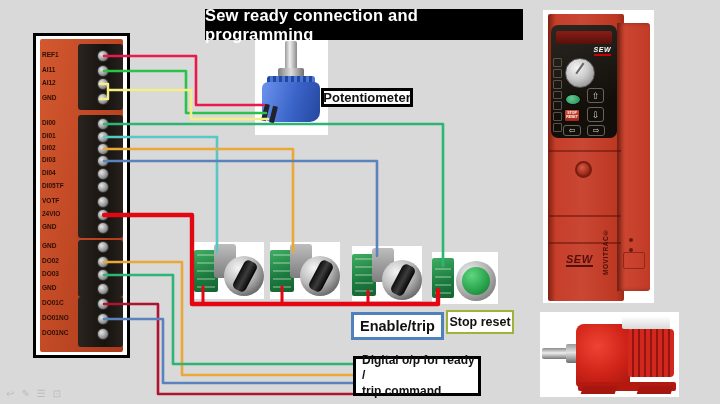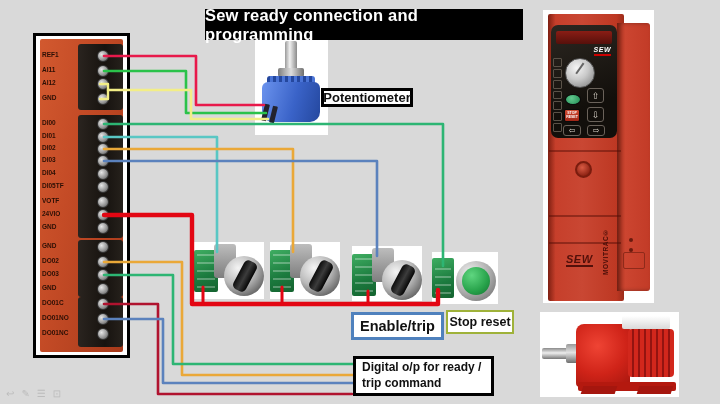--- a/index.html
+++ b/index.html
@@ -13,21 +13,21 @@
          justify-content:center;letter-spacing:.2px;z-index:6;}
 
   
   .lbl{position:absolute;background:#fff;display:flex;align-items:center;justify-content:center;
        font-weight:bold;color:#111;z-index:6;}
   #lbl-potentiometer{left:321px;top:88px;width:92px;height:19px;border:3px solid #000;font-size:13px;}
   #lbl-stop-cw{left:199px;top:311px;width:65px;height:26px;border:3px solid #000;font-size:13.5px;}
   #lbl-stop-ccw{left:275px;top:311px;width:76px;height:26px;border:3px solid #4f81bd;font-size:13.5px;}
   #lbl-enable{left:351px;top:312px;width:93px;height:28px;border:3px solid #4f81bd;font-size:14.5px;}
   #lbl-fault{left:446px;top:310px;width:68px;height:24px;border:2px solid #9fb23a;font-size:12.5px;}
-  #lbl-digital{left:353px;top:356px;width:141px;height:40px;border:3px solid #000;font-size:12px;
+  #lbl-digital{left:353px;top:356px;width:128px;height:40px;border:3px solid #000;font-size:12px;
                flex-direction:column;align-items:flex-start;justify-content:center;
                padding-left:6px;line-height:1.3;}
   #lbl-connection{left:13px;top:364px;width:141px;height:27px;border:3px solid #000;font-size:14px;}
 
   
   #t-outline{position:absolute;left:33px;top:33px;width:97px;height:325px;border:3px solid #000;
              background:#fff;z-index:2;}
   #t-photo{position:absolute;left:40px;top:39px;width:83px;height:313px;z-index:3;
            background:linear-gradient(100deg,#d2592f 0%,#c44b26 40%,#a83a1a 100%);
            border-radius:2px;}

